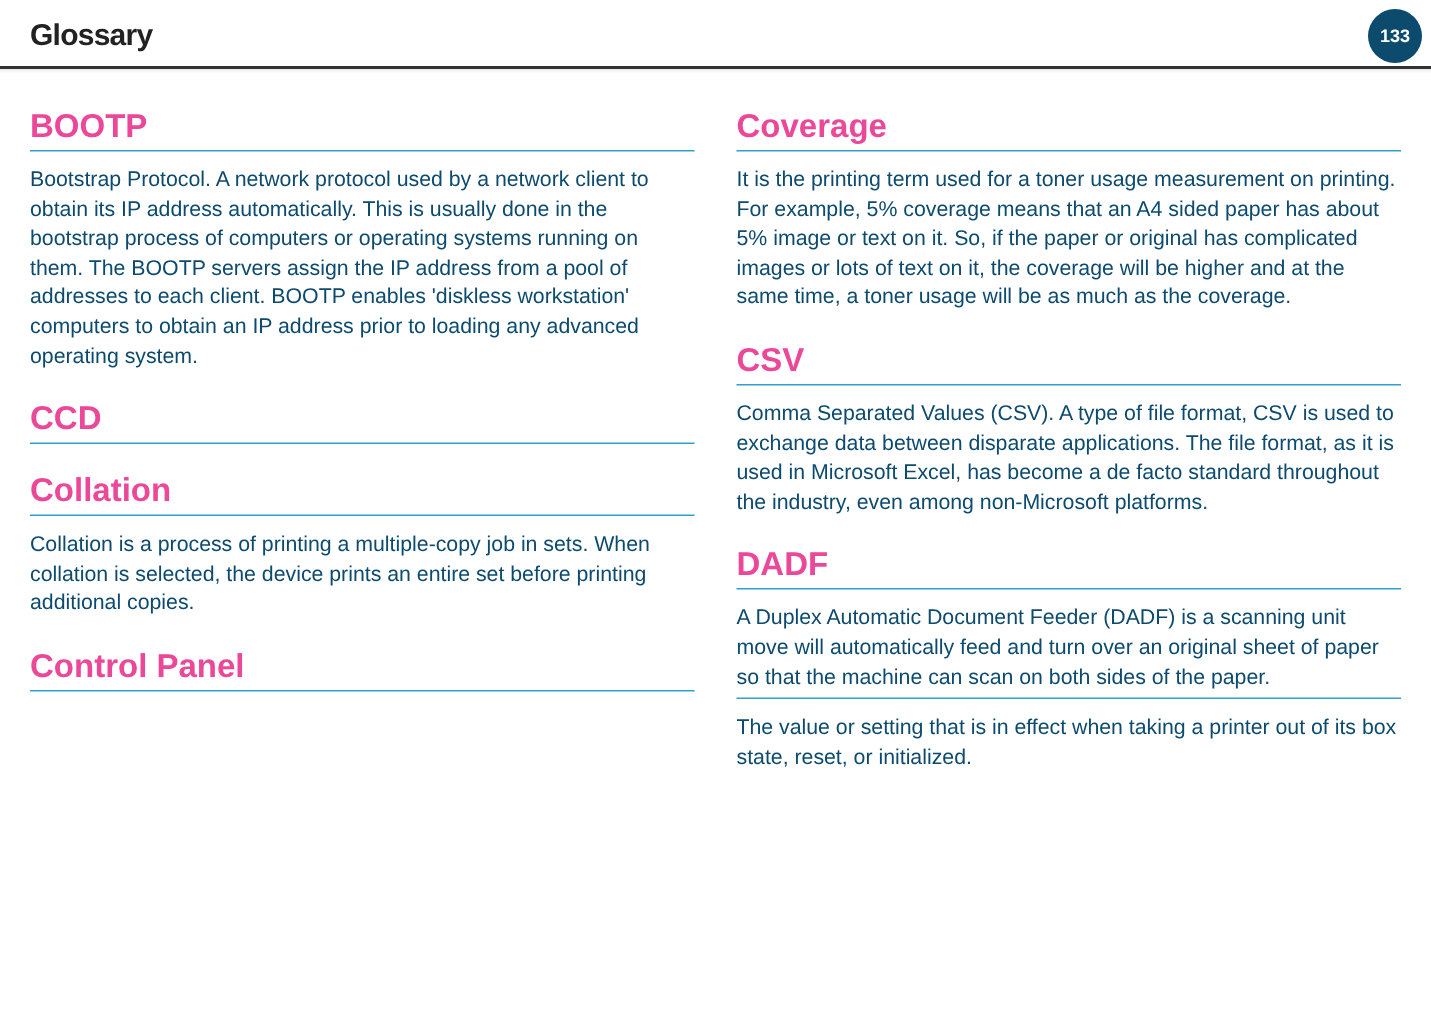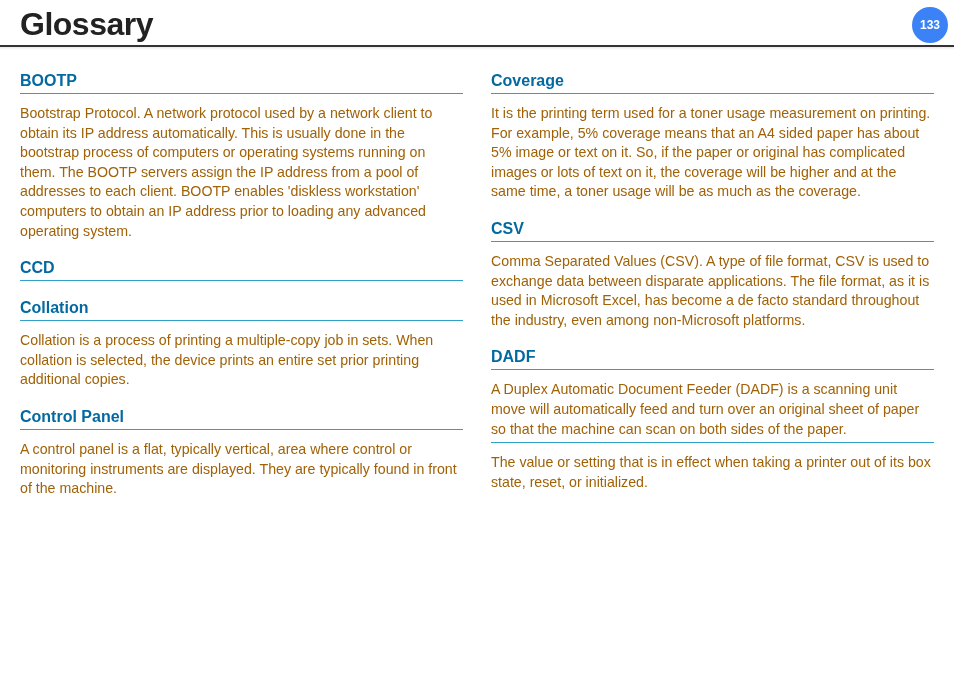--- a/index.html
+++ b/index.html
@@ -11,31 +11,31 @@
     overflow: hidden;
     position: relative;
   }
   .header {
     display: flex;
     align-items: center;
     justify-content: space-between;
     padding: 6px 0 0 0;
   }
   .title {
-    font-size: 32px;
+    font-size: 20px;
     font-weight: 700;
     color: #222;
     padding-left: 20px;
     letter-spacing: -0.5px;
   }
   .page-badge {
     width: 36px;
     height: 36px;
     border-radius: 50%;
-    background: #3b82f6;
+    background: #0c4a6e;
     color: #fff;
     display: flex;
     align-items: center;
     justify-content: center;
     font-size: 12px;
     font-weight: 700;
     margin-right: 6px;
   }
   .header-underline {
     height: 2px;
@@ -50,35 +50,35 @@
   .columns {
     display: flex;
     gap: 28px;
     padding: 22px 20px 0 20px;
   }
   .col {
     flex: 1;
     min-width: 0;
   }
   .term {
-    font-size: 16px;
+    font-size: 22px;
     font-weight: 700;
-    color: #0369a1;
+    color: #ec4899;
     margin-top: 18px;
   }
   .term:first-child { margin-top: 0; }
   .term-underline {
     height: 1px;
     border-bottom: 1.5px solid #2fa0c7;
     margin: 3px 0 10px 0;
   }
   .def {
     font-size: 14.2px;
     line-height: 1.38;
-    color: #a16207;
+    color: #0c4a6e;
   }
 </style>
 </head>
 <body>
 
 <div class="header">
   <div class="title">Glossary</div>
   <div class="page-badge">
     <span>133</span>
   </div>
@@ -92,25 +92,24 @@
 
     <div class="term">BOOTP</div>
     <div class="term-underline"></div>
     <div class="def">Bootstrap Protocol. A network protocol used by a network client to obtain its IP address automatically. This is usually done in the bootstrap process of computers or operating systems running on them. The BOOTP servers assign the IP address from a pool of addresses to each client. BOOTP enables 'diskless workstation' computers to obtain an IP address prior to loading any advanced operating system.</div>
 
     <div class="term">CCD</div>
     <div class="term-underline"></div>
 
     <div class="term">Collation</div>
     <div class="term-underline"></div>
-    <div class="def">Collation is a process of printing a multiple-copy job in sets. When collation is selected, the device prints an entire set prior printing additional copies.</div>
+    <div class="def">Collation is a process of printing a multiple-copy job in sets. When collation is selected, the device prints an entire set before printing additional copies.</div>
 
     <div class="term">Control Panel</div>
     <div class="term-underline"></div>
-    <div class="def">A control panel is a flat, typically vertical, area where control or monitoring instruments are displayed. They are typically found in front of the machine.</div>
 
   </div>
 
   <div class="col">
 
     <div class="term">Coverage</div>
     <div class="term-underline"></div>
     <div class="def">It is the printing term used for a toner usage measurement on printing. For example, 5% coverage means that an A4 sided paper has about 5% image or text on it. So, if the paper or original has complicated images or lots of text on it, the coverage will be higher and at the same time, a toner usage will be as much as the coverage.</div>
 
     <div class="term">CSV</div>

